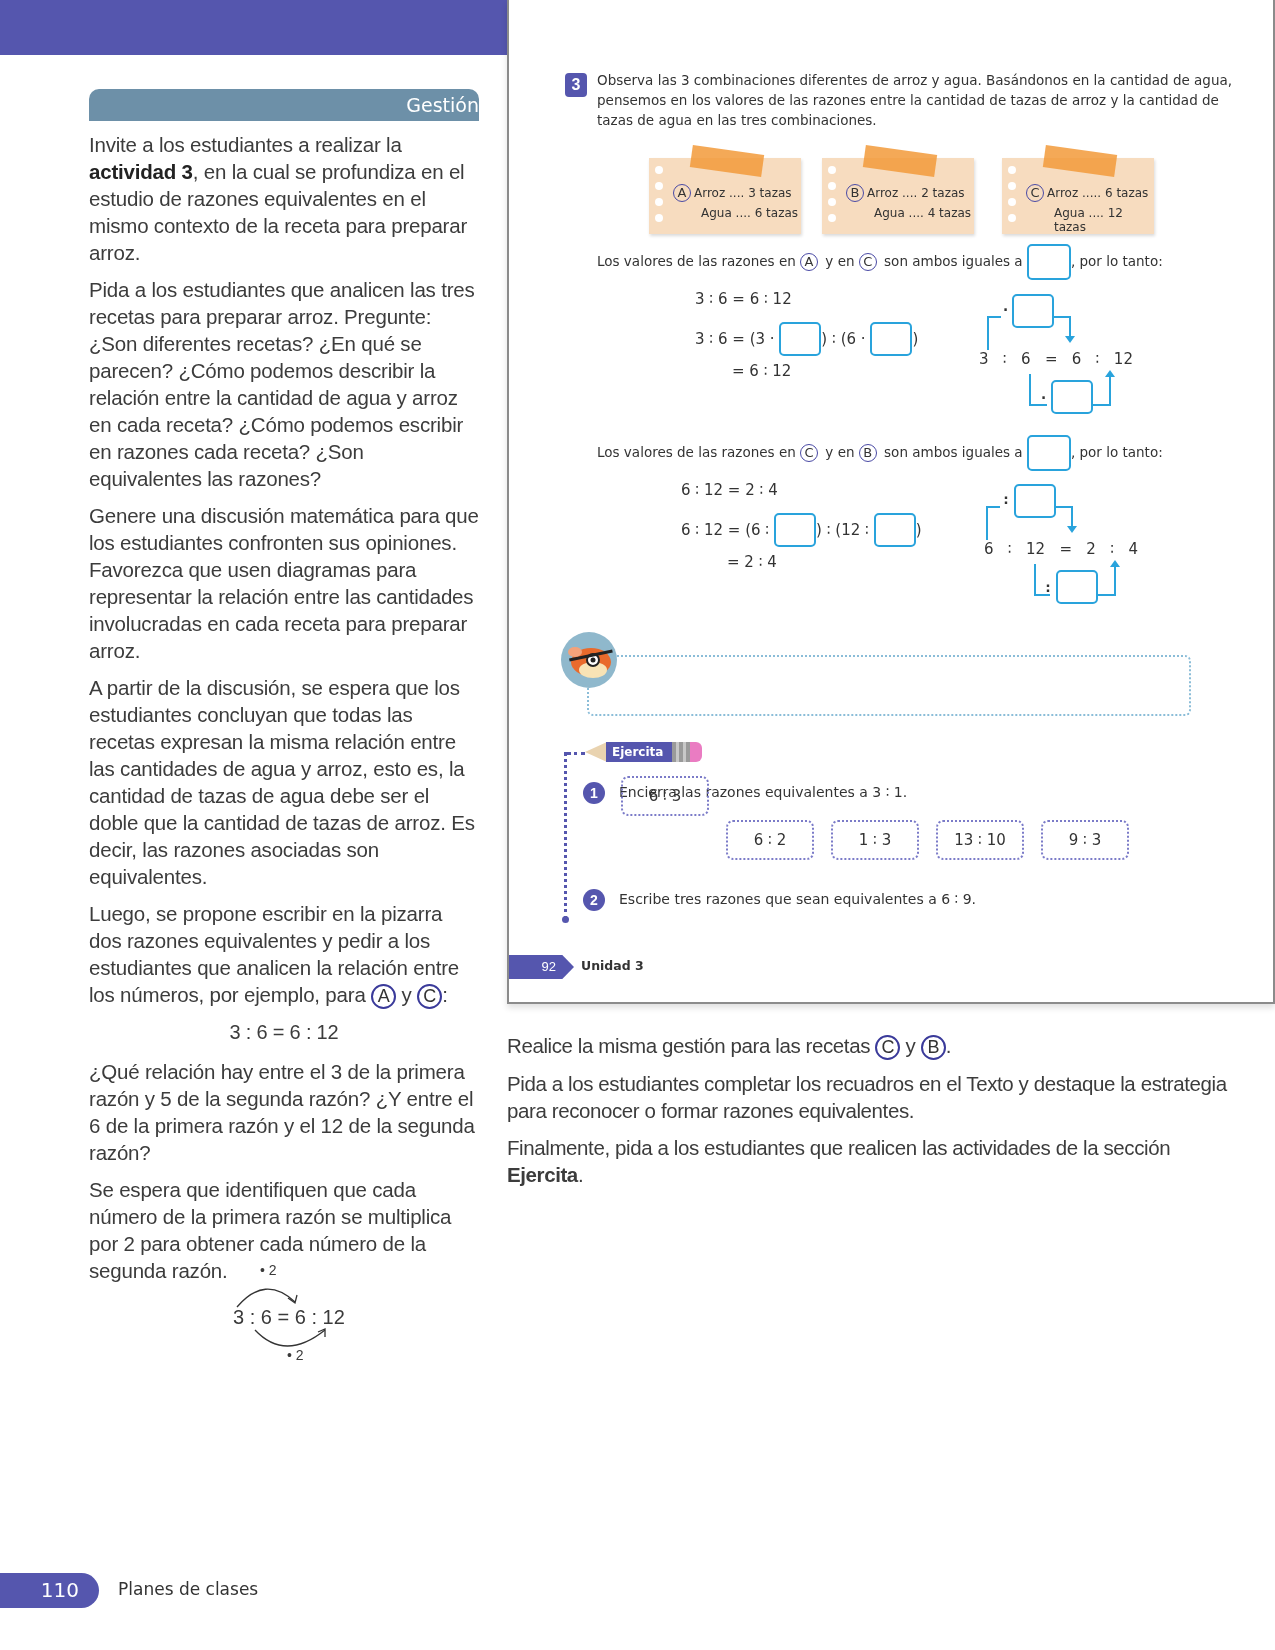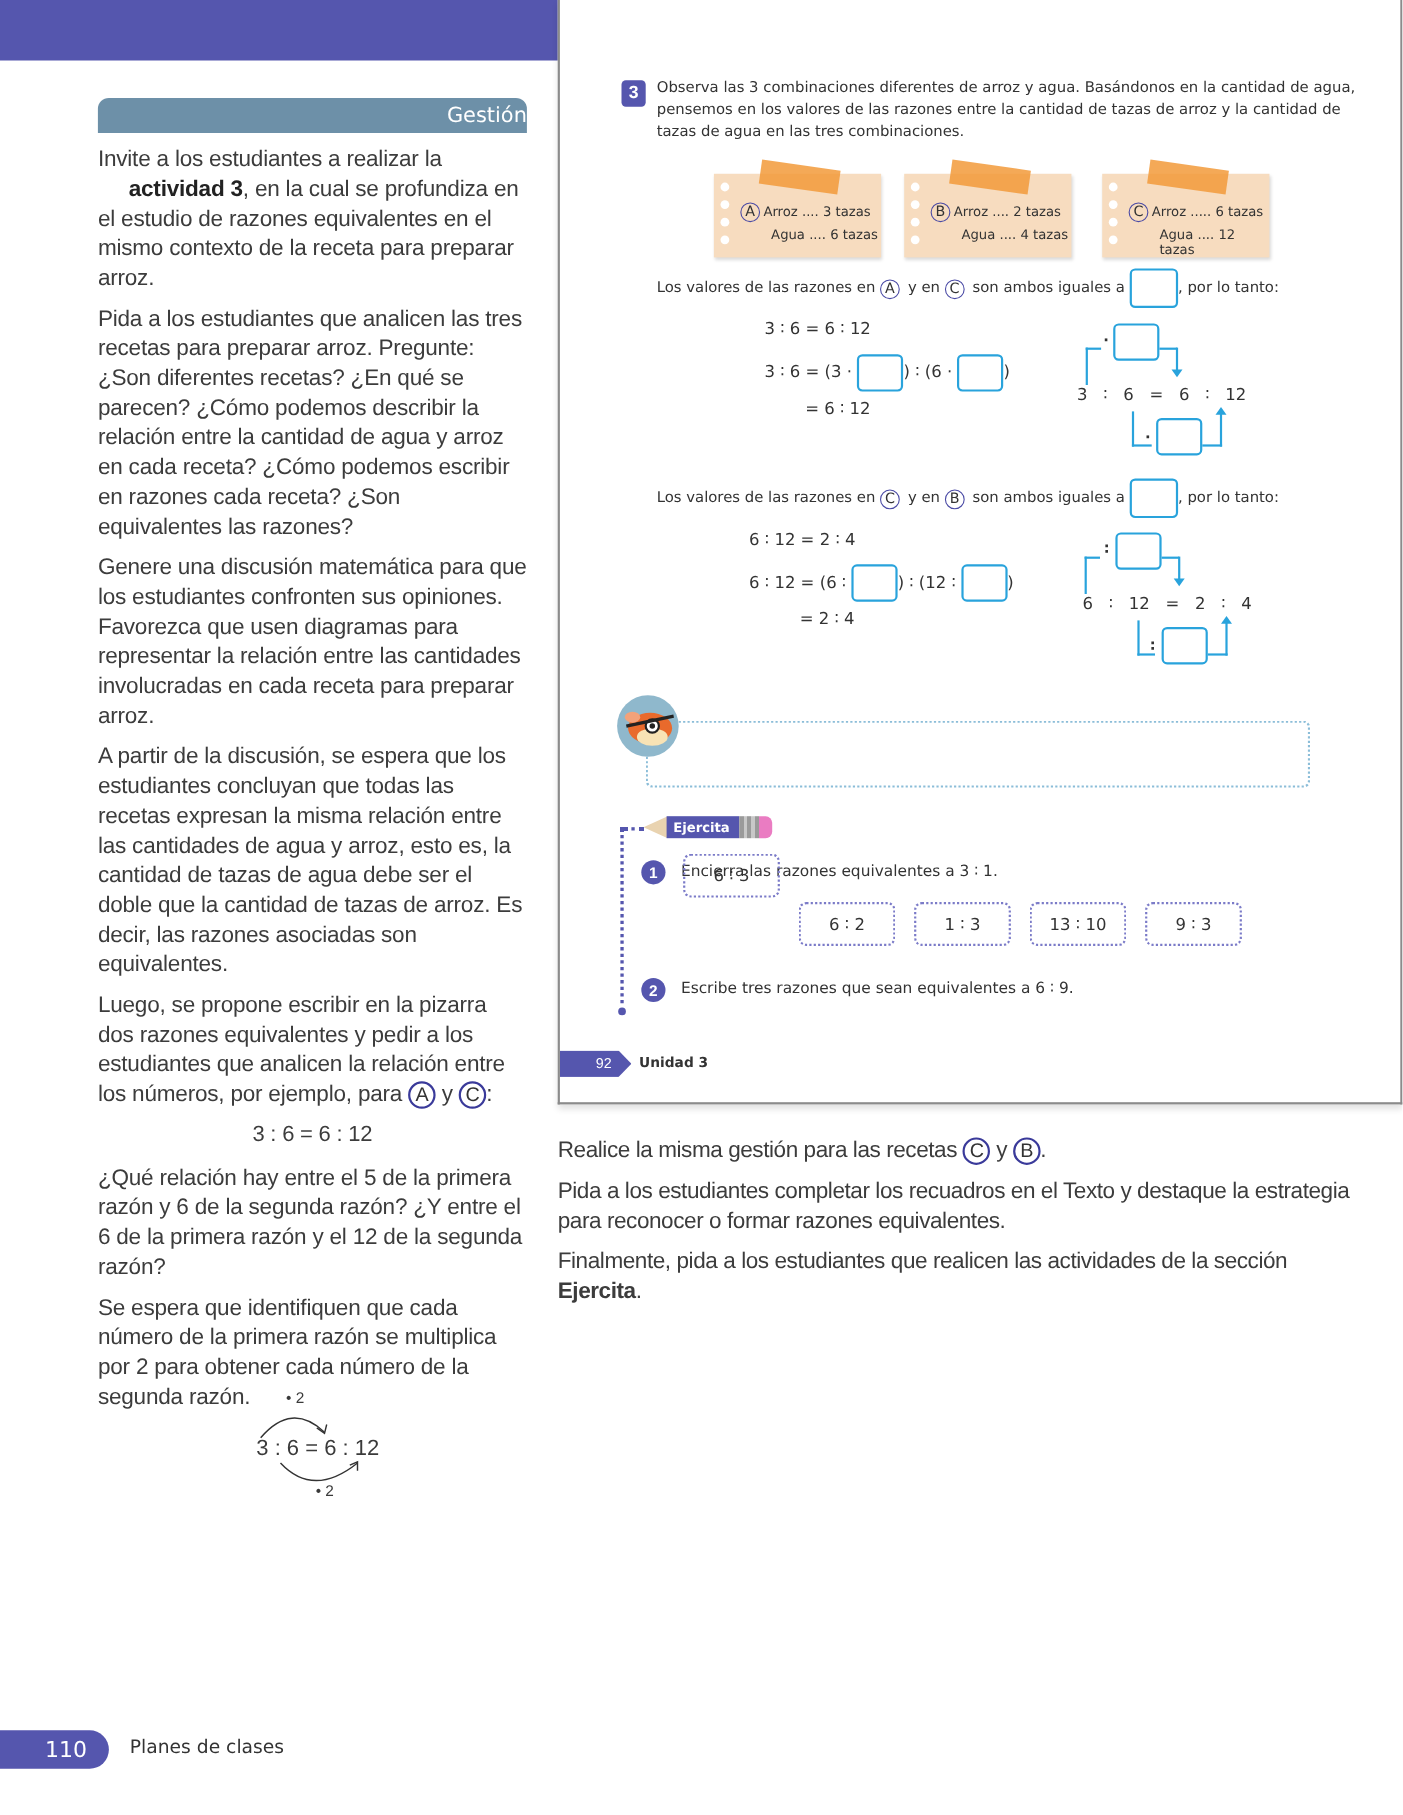--- a/index.html
+++ b/index.html
@@ -8,21 +8,21 @@
 
   .top-band { position: absolute; left: 0; top: 0; width: 510px; height: 55px; background: #5556ae; }
 
   
   .gestion-header { position: absolute; left: 89px; top: 89px; width: 390px; height: 32px;
     background: #6d90a8; border-radius: 10px 10px 0 0; color: #fff; text-align: right;
     font-size: 19px; line-height: 32px; font-family: "DejaVu Sans", sans-serif; }
   .left-col { position: absolute; left: 89px; top: 131px; width: 390px; font-size: 20.5px; line-height: 27px; color: #3c3c3c; letter-spacing: -0.2px; }
   .left-col p { margin-bottom: 10px; }
   .left-col .it { }
-  .left-col b { font-weight: bold; color: #222; margin-left: 28px; }
+  .left-col b { font-weight: bold; color: #222; }
   .circ { display: inline-block; width: 25px; height: 25px; border: 2px solid #3a3a9a; border-radius: 50%; text-align: center; line-height: 21px; font-size: 18px; font-style: normal; color: #333; vertical-align: middle; }
   .center-eq { text-align: center; font-size: 20px; margin: 6px 0 12px; }
 
   .arc-diagram { position: absolute; left: 225px; top: 1262px; width: 130px; height: 105px; }
 
   
   .panel { position: absolute; left: 507px; top: 0; width: 768px; height: 1004px; border: 2px solid #8b8b8b; border-top: none; border-right: 2px solid #8b8b8b; background: #fff; box-shadow: 0 4px 6px rgba(0,0,0,0.12); }
   .p-abs { position: absolute; }
   .kid { font-family: "DejaVu Sans", sans-serif; font-size: 13.5px; color: #333; }
 
@@ -75,21 +75,21 @@
 <div class="top-band"></div>
 
 <div class="gestion-header">Gestión</div>
 <div class="left-col">
   <p><span>Invite a los estudiantes a realizar la </span><b>actividad 3</b><span>, en la cual se profundiza en el estudio de razones equivalentes en el mismo contexto de la receta para preparar arroz.</span></p>
   <p><span>Pida a los estudiantes que analicen las tres recetas para preparar arroz. Pregunte: </span><span class="it">¿Son diferentes recetas? ¿En qué se parecen? ¿Cómo podemos describir la relación entre la cantidad de agua y arroz en cada receta? ¿Cómo podemos escribir en razones cada receta? ¿Son equivalentes las razones?</span></p>
   <p>Genere una discusión matemática para que los estudiantes confronten sus opiniones. Favorezca que usen diagramas para representar la relación entre las cantidades involucradas en cada receta para preparar arroz.</p>
   <p>A partir de la discusión, se espera que los estudiantes concluyan que todas las recetas expresan la misma relación entre las cantidades de agua y arroz, esto es, la cantidad de tazas de agua debe ser el doble que la cantidad de tazas de arroz. Es decir, las razones asociadas son equivalentes.</p>
   <p><span>Luego, se propone escribir en la pizarra dos razones equivalentes y pedir a los estudiantes que analicen la relación entre los números, por ejemplo, para </span><span class="circ">A</span><span> y </span><span class="circ">C</span><span>:</span></p>
   <div class="center-eq">3 : 6 = 6 : 12</div>
-  <p class="it">¿Qué relación  hay entre el 5 de la primera razón y 6 de la segunda razón? ¿Y entre el 6 de la primera razón y el 12 de la segunda razón?</p>
+  <p class="it">¿Qué relación  hay entre el 3 de la primera razón y 5 de la segunda razón? ¿Y entre el 6 de la primera razón y el 12 de la segunda razón?</p>
   <p>Se espera que identifiquen que cada número de la primera razón  se multiplica por 2 para obtener cada número de la segunda razón.</p>
 </div>
 
 <div class="arc-diagram">
   <svg width="130" height="105" viewBox="0 0 130 105">
     <path d="M12 45 Q40 12 70 40" fill="none" stroke="#333" stroke-width="1.3"></path>
     <path d="M63 36 L70 41 L72 33" fill="none" stroke="#333" stroke-width="1.3"></path>
     <path d="M30 68 Q60 100 100 68" fill="none" stroke="#333" stroke-width="1.3"></path>
     <path d="M93 70 L100 67 L100 75" fill="none" stroke="#333" stroke-width="1.3"></path>
   </svg>

